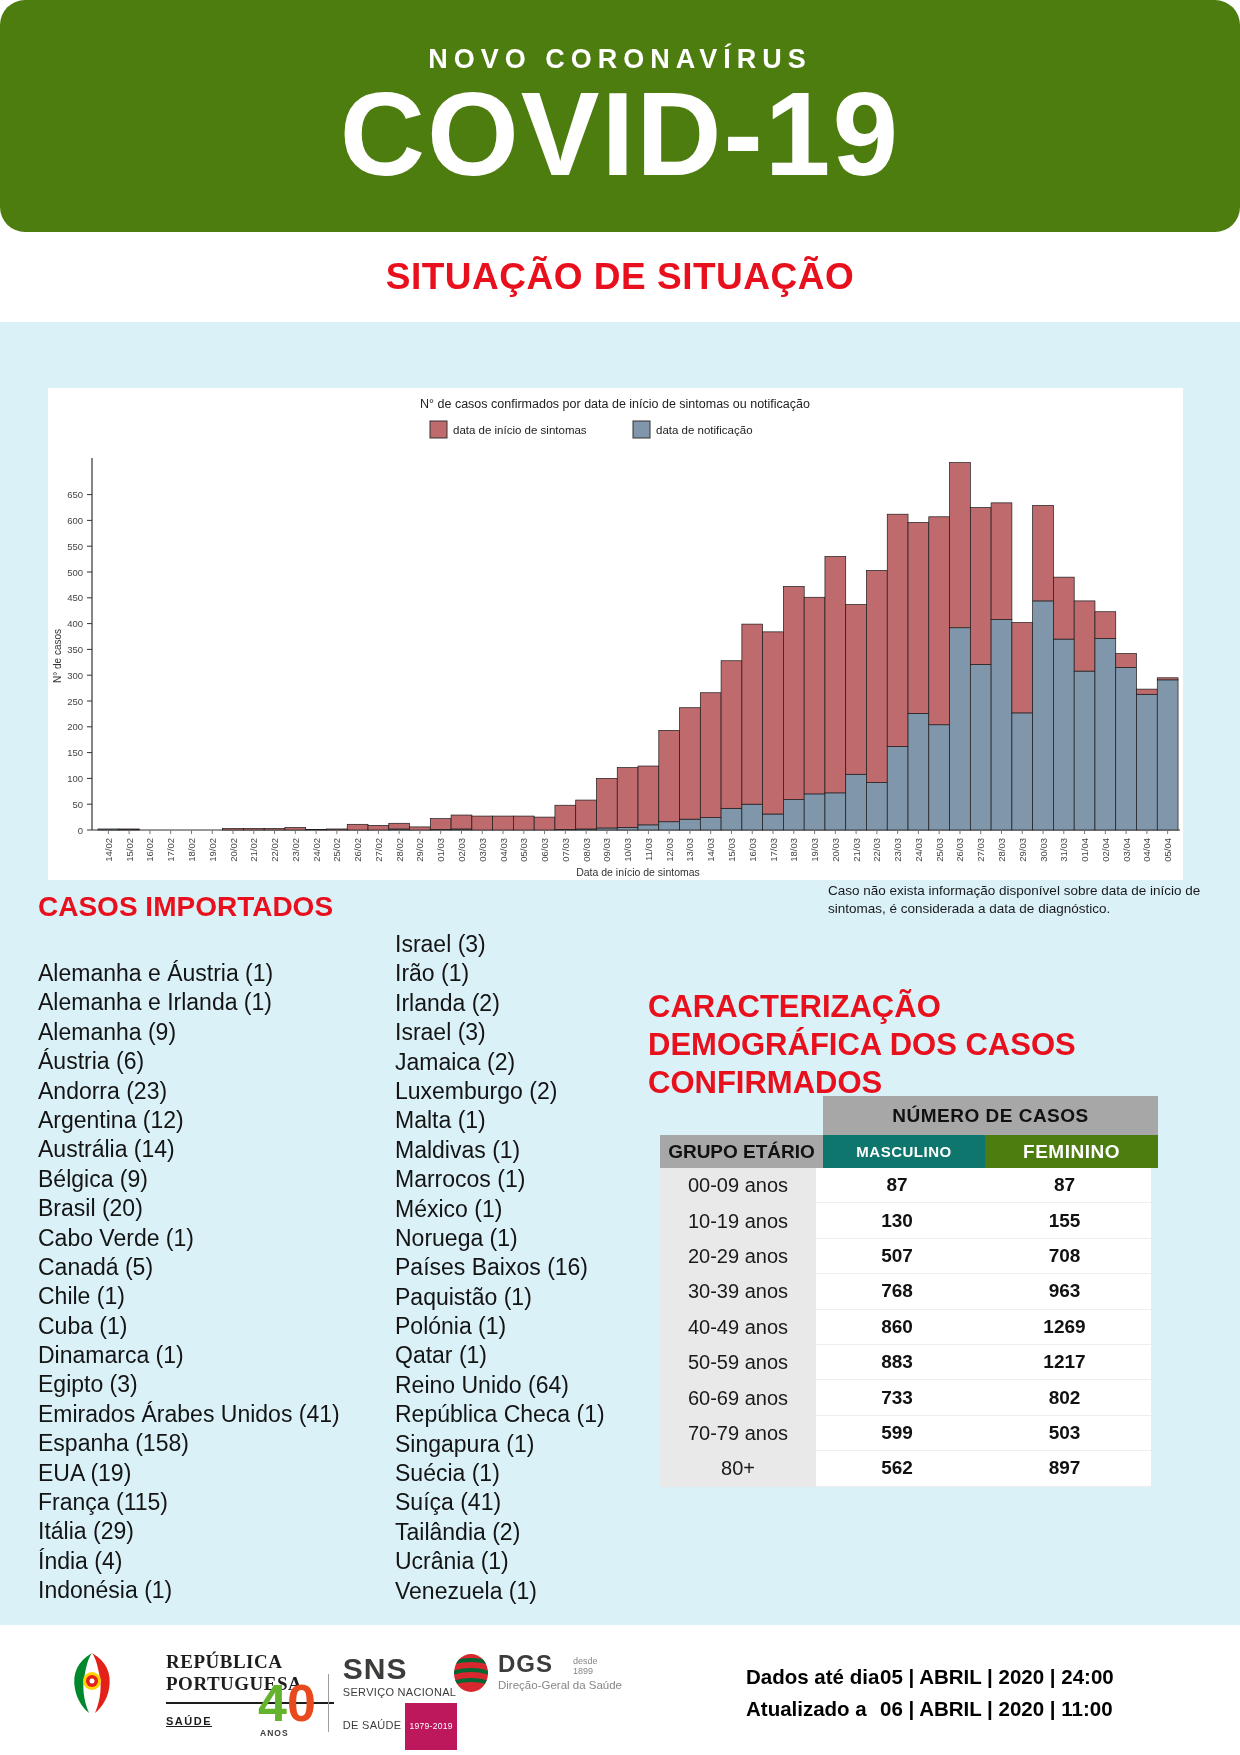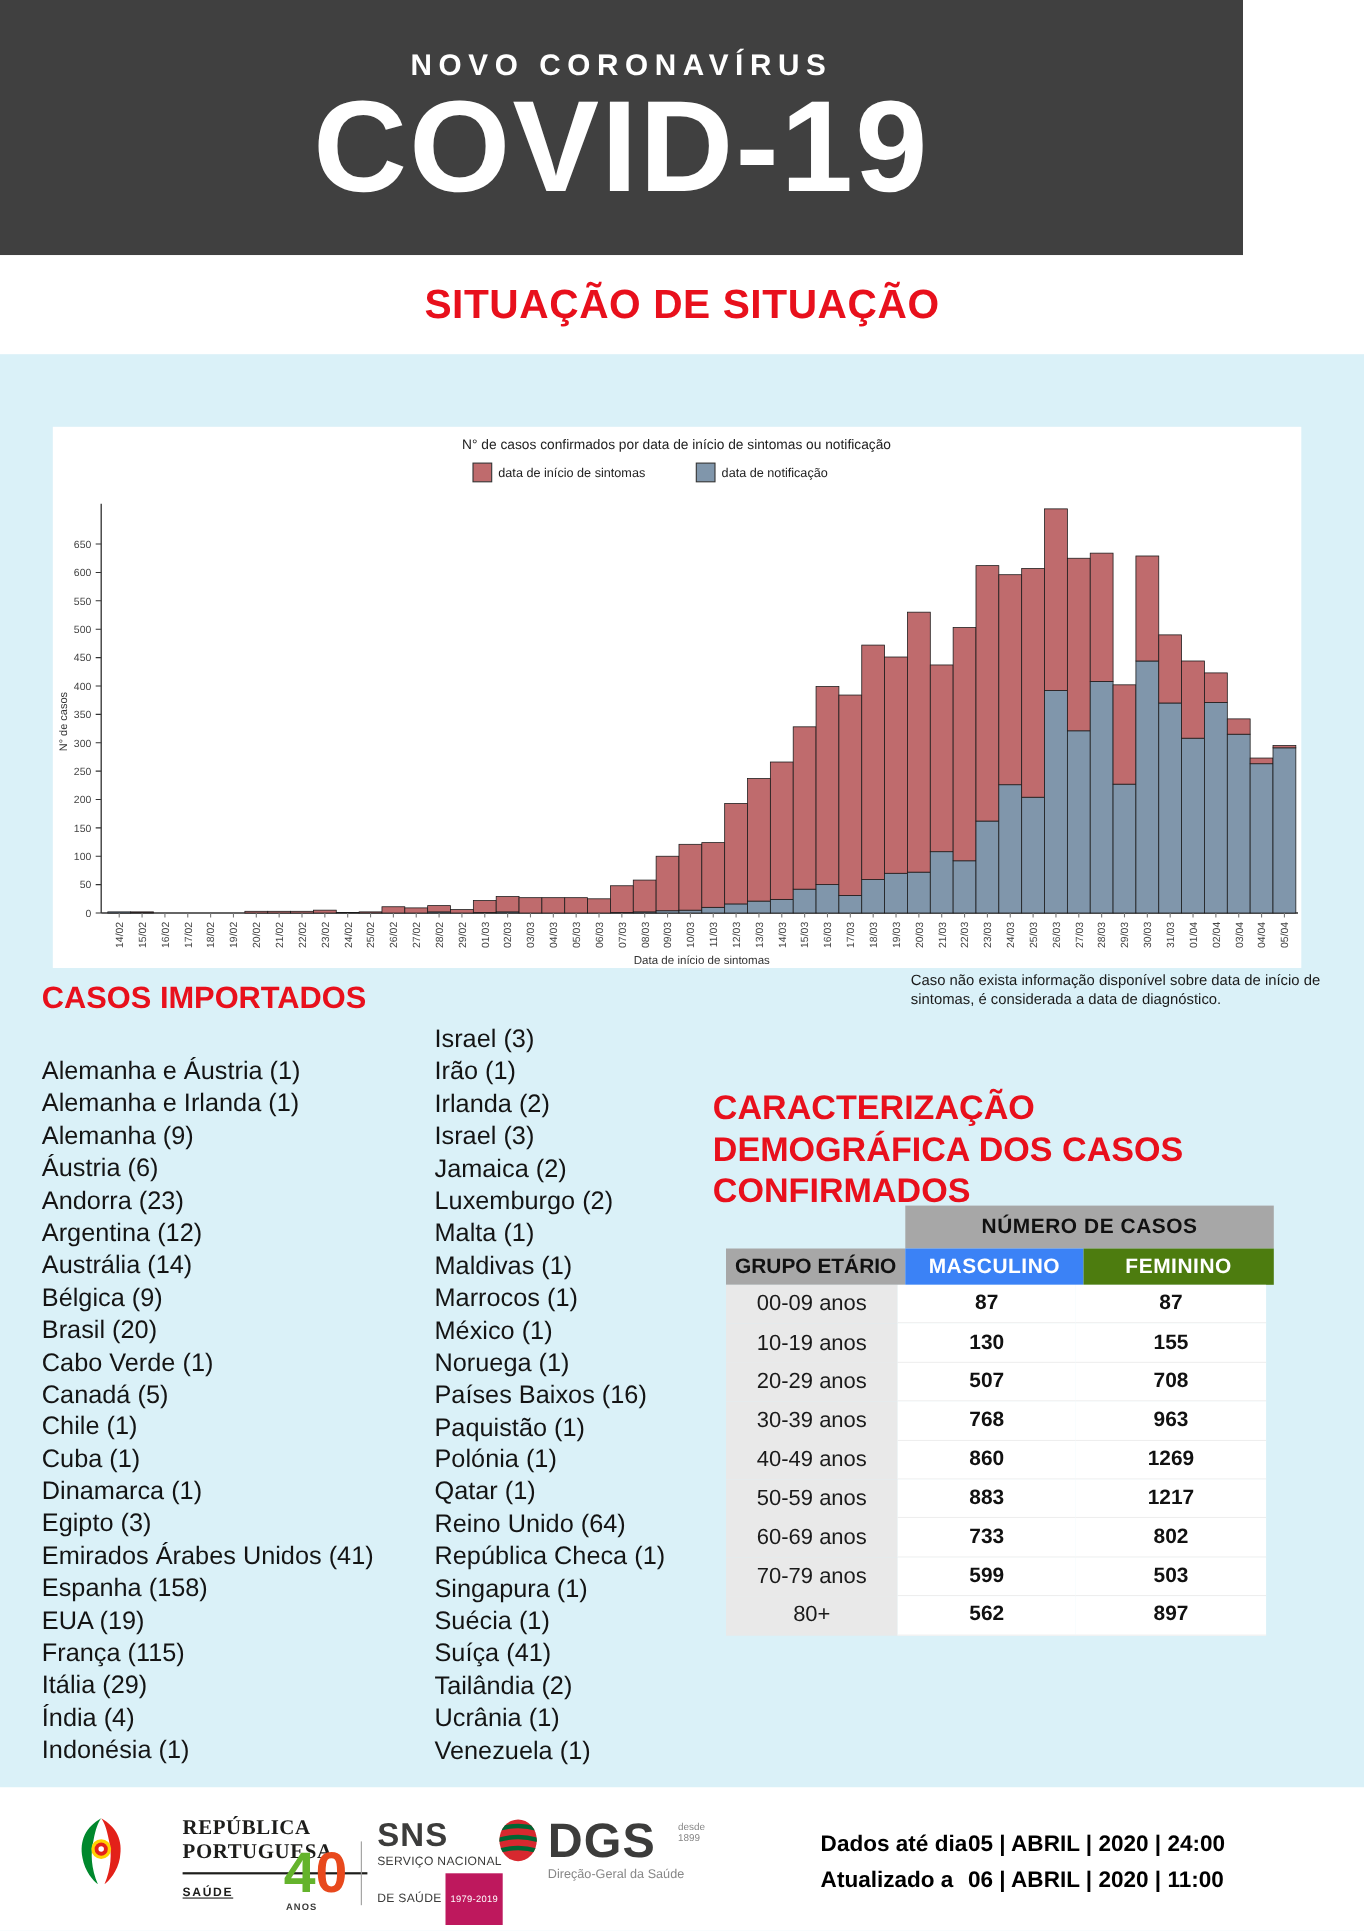--- a/index.html
+++ b/index.html
@@ -1,19 +1,19 @@
 <!DOCTYPE html>
 <html><head>
 <meta charset="utf-8">
 <style>
   html,body{margin:0;padding:0;background:#fff;}
   .page{position:relative;width:1240px;height:1755px;overflow:hidden;
         font-family:"Liberation Sans", sans-serif;background:#fff;}
   
-  .hd{position:absolute;left:0;top:0;width:1130px;height:232px;background:#404040;}
+  .hd{position:absolute;left:0;top:0;width:1240px;height:232px;background:#4d7c0f;border-radius:25px;}
   .hd-kicker{position:absolute;left:0;top:44px;width:100%;text-align:center;
              color:#fff;font-size:27px;font-weight:bold;letter-spacing:6px;}
   .hd-title{position:absolute;left:0;top:70px;width:100%;text-align:center;
             color:#fff;font-size:118px;font-weight:bold;line-height:1.1;letter-spacing:2px;}
   
   .band{position:absolute;left:0;top:232px;width:1240px;height:90px;background:#fff;}
   .band-t{position:absolute;left:0;top:24px;width:100%;text-align:center;
           color:#e8101c;font-size:37px;font-weight:bold;letter-spacing:0.5px;}
   
   .mn{position:absolute;left:0;top:322px;width:1240px;height:1303px;background:#daf1f8;}
@@ -30,21 +30,21 @@
   
   .demo-table{position:absolute;left:660px;top:774px;width:498px;}
   .trow{display:flex;}
   .h1row{height:39px;}
   .h2row{height:33px;}
   .spacer{width:163px;background:transparent;}
   .span-h{width:335px;background:#a7a7a7;color:#111;font-weight:bold;font-size:19px;
           display:flex;align-items:center;justify-content:center;letter-spacing:0.5px;}
   .gh{width:163px;background:#a7a7a7;color:#111;font-weight:bold;font-size:19px;
       display:flex;align-items:center;justify-content:center;}
-  .mh{width:162px;background:#3b82f6;color:#fff;font-weight:bold;font-size:19px;
+  .mh{width:162px;background:#0f766e;color:#fff;font-weight:bold;font-size:15px;
       display:flex;align-items:center;justify-content:center;letter-spacing:0.5px;}
   .fh{width:173px;background:#4d7c0f;color:#fff;font-weight:bold;font-size:19px;
       display:flex;align-items:center;justify-content:center;letter-spacing:0.5px;}
   .drow{display:flex;height:35.4px;}
   .dg{width:156px;background:#e9e9e9;color:#1a1a1a;font-size:20px;
       display:flex;align-items:center;justify-content:center;}
   .dm{width:162px;background:#fff;border-bottom:1px solid #eeeeee;color:#111;font-size:19px;font-weight:bold;
       display:flex;align-items:center;justify-content:center;}
   .df{width:173px;background:#fff;border-bottom:1px solid #eeeeee;color:#111;font-size:19px;font-weight:bold;
       display:flex;align-items:center;justify-content:center;}
@@ -61,21 +61,21 @@
   .n40 .n0{color:#e8491d;}
   .n40 .anos{position:absolute;left:2px;bottom:-9px;font-size:8.5px;color:#3c3c3b;letter-spacing:1px;font-weight:bold;}
   .sns-div{width:1px;height:58px;background:#9d9d9c;margin:0 14px 0 12px;}
   .sns-txt{color:#3c3c3b;}
   .sns-name{font-size:30px;font-weight:bold;line-height:0.9;letter-spacing:1px;}
   .sns-l{font-size:11px;line-height:13px;margin-top:4px;letter-spacing:0.3px;}
   .sns-badge{display:inline-block;background:#be185d;color:#fff;font-size:8.5px;padding:17px 4px;margin-left:4px;}
   .dgs{position:absolute;left:452px;top:28px;display:flex;align-items:flex-start;}
   .dgs-col{margin-left:8px;}
   .dgs-top{display:flex;align-items:flex-start;}
-  .dgs-name{font-size:44px;font-weight:bold;color:#3c3c3b;line-height:0.95;letter-spacing:1px;}
+  .dgs-name{font-size:24px;font-weight:bold;color:#3c3c3b;line-height:0.95;letter-spacing:1px;}
   .dgs-since{font-size:9px;color:#878787;line-height:10px;margin-left:20px;margin-top:3px;}
   .dgs-sub{font-size:11.5px;color:#878787;margin-top:3px;}
   .updates{position:absolute;left:746px;top:36px;color:#000;}
   .upd-row{display:flex;height:32px;align-items:center;}
   .upd-label{width:134px;font-size:20.5px;font-weight:bold;}
   .upd-value{font-size:20.5px;font-weight:bold;}
 </style>
 </head>
 <body>
 

